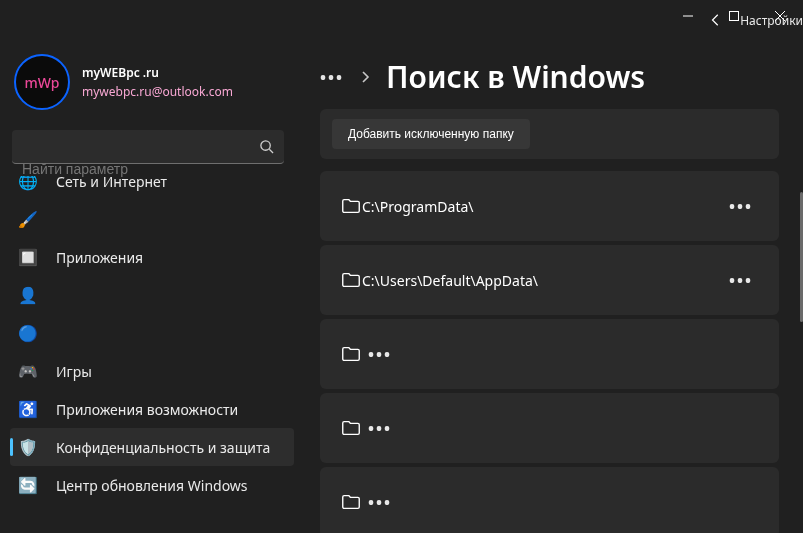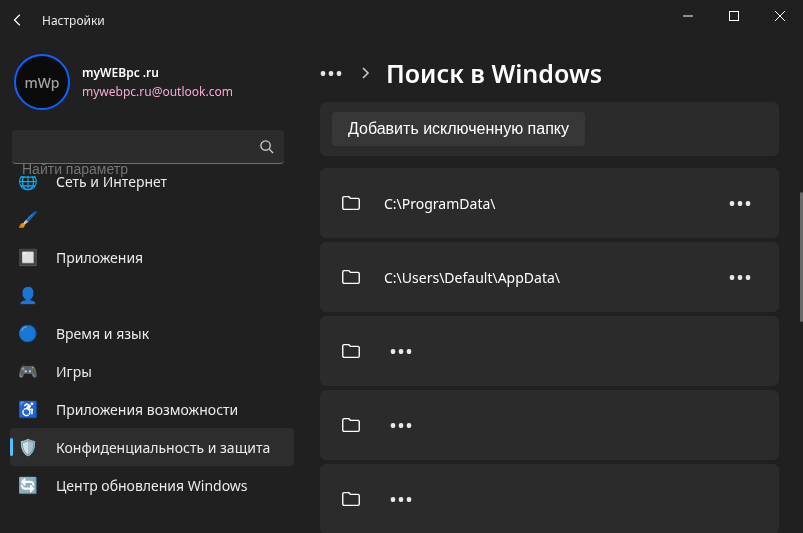--- a/index.html
+++ b/index.html
@@ -7,21 +7,22 @@
     width: 803px; height: 533px;
     background: #202020;
     font-family: "Segoe UI", system-ui, sans-serif;
     color: #fff;
     overflow: hidden;
     position: relative;
   }
   .titlebar {
     height: 40px;
     display: flex; align-items: center;
-    padding-left: 4px;
+    padding-left: 24px;
+    justify-content: flex-end;
   }
   .titlebar .back {
     width: 28px; height: 28px;
     display:flex; align-items:center; justify-content:center;
     color:#fff;
   }
   .titlebar .title {
     margin-left: 10px;
     font-size: 12px;
     color: #e8e8e8;
@@ -44,21 +45,21 @@
   .profile {
     display:flex; align-items:center;
     padding: 10px 6px 12px 4px;
     gap:12px;
   }
   .avatar {
     width:56px; height:56px; border-radius:50%;
     background:#0b0b0b;
     border:2px solid #0b63ff;
     display:flex; align-items:center; justify-content:center;
-    color:#a3a3a3; font-size:14px; font-weight:500;
+    color:#ec4899; font-size:14px; font-weight:500;
     text-align:center;
   }
   .profile-text .name { font-size:12px; font-weight:600; color:#fff; }
   .profile-text .email { font-size:12px; color:#f9a8d4; margin-top:2px; }
   .searchbox {
     margin: 8px 10px 6px 2px;
     height: 34px;
     background:#2c2c2c;
     border-radius:4px;
     border-bottom:1px solid #6f6f6f;
@@ -116,44 +117,43 @@
   }
   .breadcrumb {
     display:flex; align-items:center; gap:16px;
     height: 44px;
   }
   .ellipsis-btn {
     display:flex; align-items:center; justify-content:center;
     color:#e4e4e4; letter-spacing:2px; font-weight:700;
   }
   .chevron { color:#c8c8c8; }
-  .page-title { font-size:25px; font-weight:600; color:#fff; }
+  .page-title { font-size:30px; font-weight:600; color:#fff; }
   .add-bar {
     background:#2b2b2b;
     border-radius:6px;
     padding:10px 12px;
   }
   .add-btn {
     background:#373737;
     color:#fff;
     border:none;
     border-radius:4px;
     padding:8px 16px;
-    font-size:16px;
+    font-size:12px;
     cursor:default;
     text-align:center;
   }
   .rows { display:flex; flex-direction:column; gap:4px; }
   .row {
     background:#2b2b2b;
     border-radius:6px;
     height:70px;
     display:flex; align-items:center;
     padding:0 20px;
-    gap:22px;
   }
   .row .path { flex:1; font-size:14px; color:#fff; }
   .more-btn {
     width:36px; height:28px;
     display:flex; align-items:center; justify-content:center;
     color:#e8e8e8; letter-spacing:2px; font-weight:700;
     border-radius:4px;
   }
   svg { display:block; }
 </style>
@@ -215,21 +215,20 @@
           </div>
           <div class="nav-item">
             <span class="icon-slot">🔲</span>
   <span>Приложения</span>
           </div>
           <div class="nav-item">
             <span class="icon-slot">👤</span>
           </div>
           <div class="nav-item">
             <span class="icon-slot">🔵</span>
-  <span>Время и язык</span>
           </div>
           <div class="nav-item">
             <span class="icon-slot">🎮</span>
   <span>Игры</span>
           </div>
           <div class="nav-item">
             <span class="icon-slot">♿</span>
   <span>Приложения возможности</span>
           </div>
           <div class="nav-item selected">

